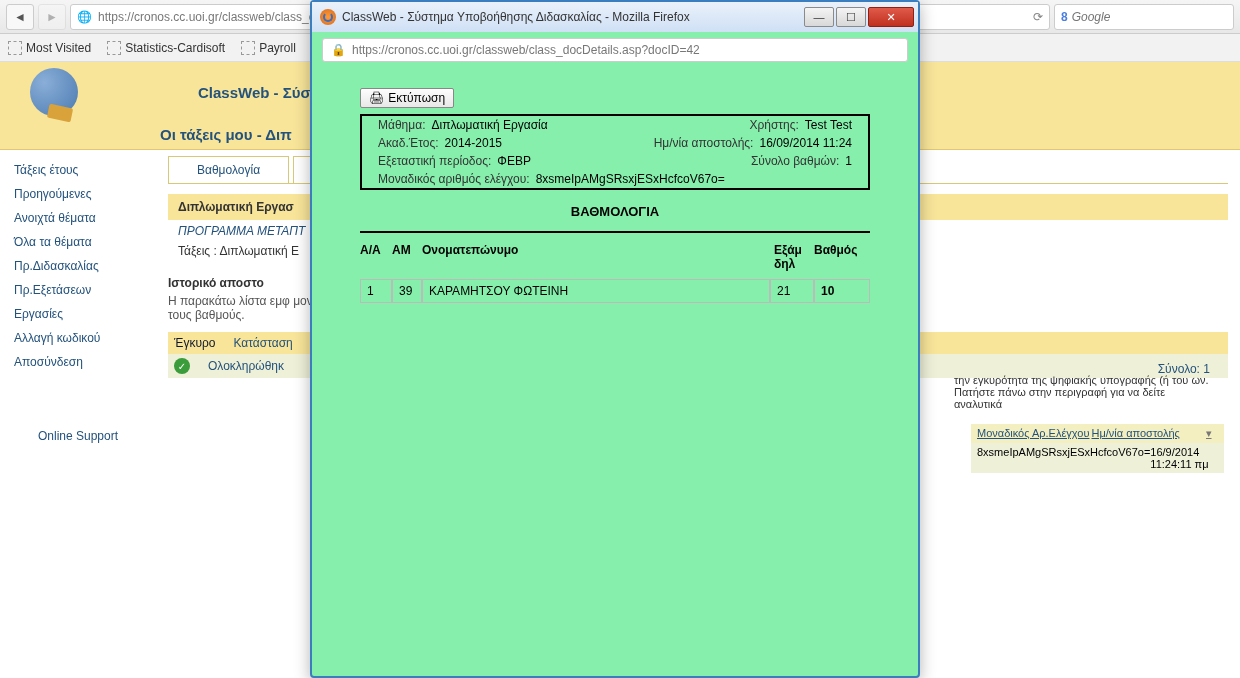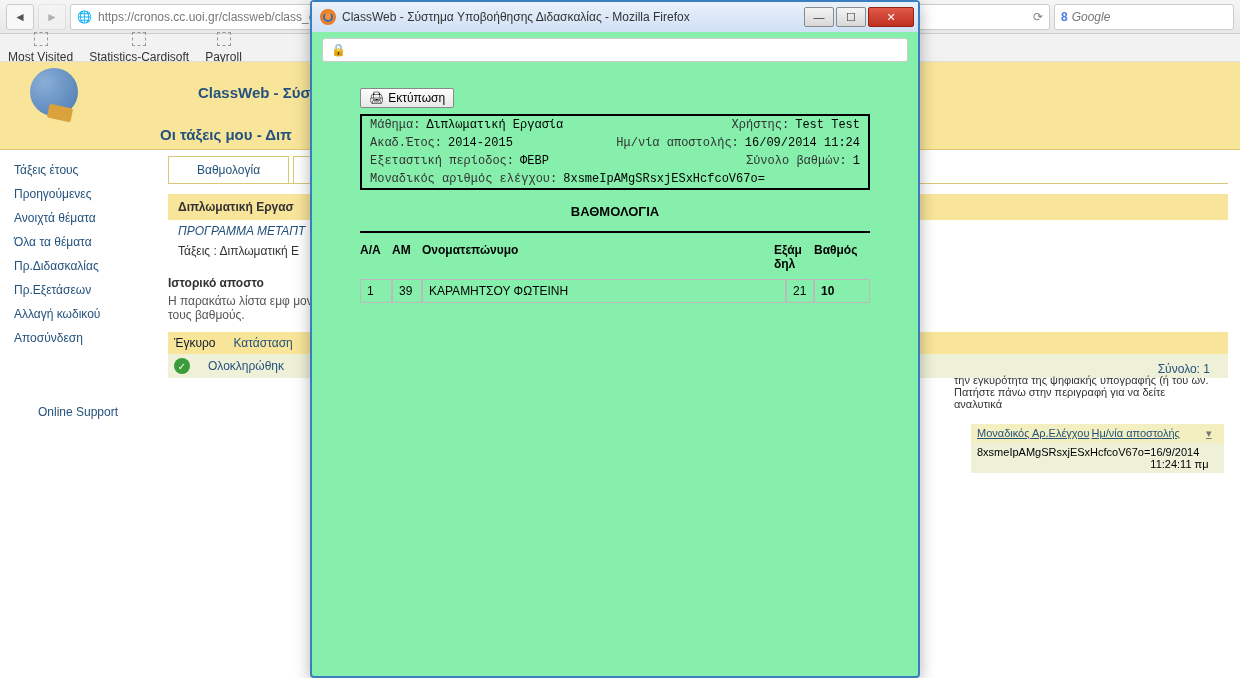--- a/index.html
+++ b/index.html
@@ -6,21 +6,21 @@
 body { font-family: Tahoma, Arial, sans-serif; font-size: 12px; background: #fff; width: 1240px; height: 678px; overflow: hidden; position: relative; }
 
 
 .browser-nav { height: 34px; background: linear-gradient(#f5f5f5,#e8e8e8); border-bottom: 1px solid #ccc; display: flex; align-items: center; padding: 0 6px; gap: 4px; }
 .nav-btn { width: 28px; height: 26px; border: 1px solid #ccc; border-radius: 3px; background: #f8f8f8; display: flex; align-items: center; justify-content: center; cursor: pointer; color: #555; }
 .url-bar { flex: 1; height: 26px; border: 1px solid #ccc; border-radius: 3px; background: #fff; display: flex; align-items: center; padding: 0 6px; gap: 6px; }
 .url-input { flex: 1; border: none; outline: none; font-size: 12px; color: #777; }
 .search-box { width: 180px; height: 26px; border: 1px solid #ccc; border-radius: 3px; background: #fff; display: flex; align-items: center; padding: 0 6px; gap: 4px; }
 .search-input { flex: 1; border: none; outline: none; font-size: 12px; color: #999; font-style: italic; }
 .bookmarks-bar { height: 28px; background: #f2f2f2; border-bottom: 1px solid #ddd; display: flex; align-items: center; padding: 0 8px; gap: 16px; font-size: 12px; color: #333; }
-.bookmark { display: flex; align-items: center; gap: 4px; cursor: pointer; flex-direction: column; }
+.bookmark { display: flex; align-items: center; gap: 4px; cursor: pointer; }
 .bookmark-icon { width: 14px; height: 14px; border: 1px dashed #999; }
 
 
 .page { position: relative; }
 .header-band { background: #f8e59a; height: 60px; display: flex; align-items: center; padding-left: 30px; }
 .logo { width: 48px; height: 48px; background: radial-gradient(circle at 30% 30%, #8aaed8, #4a7ab0); border-radius: 50%; position: relative; margin-right: 20px; }
 .logo::after { content: ""; position: absolute; bottom: -4px; left: 18px; width: 24px; height: 14px; background: #d9a23a; border-radius: 2px; transform: rotate(12deg); }
 .app-title { color: #23527c; font-size: 15px; font-weight: bold; margin-left: 100px; }
 .sub-band { background: #f8e59a; padding: 4px 0 6px 160px; color: #23527c; font-size: 15px; font-weight: bold; border-bottom: 1px solid #e0c870; }
 
@@ -63,31 +63,31 @@
 .popup-favicon::after { content:""; position: absolute; inset: 3px; border: 2px solid #3a6ec0; border-radius: 50%; border-top-color: transparent; }
 .popup-title { flex: 1; color: #333; font-size: 12px; }
 .win-controls { display: flex; gap: 2px; }
 .win-btn { width: 30px; height: 20px; border: 1px solid #8a8a8a; background: linear-gradient(#f4f4f4,#d8d8d8); cursor: pointer; display: flex; align-items: center; justify-content: center; font-size: 11px; color: #333; border-radius: 2px; }
 .win-btn.close { background: linear-gradient(#e05a4a,#c03020); color: #fff; width: 46px; border-color: #902010; }
 .popup-url-row { padding: 6px 10px; }
 .popup-url { border: 1px solid #ccc; border-radius: 3px; padding: 4px 8px; color: #777; background: #fff; display: flex; align-items: center; gap: 6px; font-size: 12px; }
 .popup-body { padding: 20px 48px; }
 .print-btn { border: 1px solid #888; background: linear-gradient(#fdfdfd,#e8e8e8); padding: 2px 8px; cursor: pointer; display: inline-flex; align-items: center; gap: 4px; border-radius: 2px; font-size: 12px; }
 .doc-box { border: 2px solid #000; margin-top: 6px; }
-.doc-row { display: flex; padding: 2px 8px; font-family: Liberation Mono, monospace; }
+.doc-row { display: flex; padding: 2px 16px; }
 .doc-left { flex: 1; display: flex; gap: 6px; }
 .doc-right { display: flex; gap: 6px; }
 .doc-label { color: #333; }
 .doc-title-row { text-align: center; font-weight: bold; padding: 14px 0 8px; font-size: 13px; }
 .doc-hr { border-top: 2px solid #000; margin: 4px 0 8px; }
 .grade-head { display: flex; font-weight: bold; padding: 2px 0; }
 .gh1 { width: 32px; } .gh2 { width: 30px; } .gh3 { flex: 1; } .gh4 { width: 40px; } .gh5 { width: 56px; }
 .grade-row { display: flex; align-items: stretch; margin-top: 6px; }
 .cell { border: 1px solid #bbb; padding: 4px 6px; }
-.c1 { width: 32px; } .c2 { width: 30px; } .c3 { flex: 1; } .c4 { width: 28px; } .c5 { width: 56px; font-weight: bold; }
+.c1 { width: 32px; } .c2 { width: 30px; } .c3 { flex: 1; } .c4 { width: 44px; } .c5 { width: 56px; font-weight: bold; }
 .lock { color: #7a7a7a; }
 </style>
 </head>
 <body>
 
 <div class="browser-nav">
   <div class="nav-btn">◄</div>
   <div class="nav-btn" style="opacity:.4">►</div>
   <div class="url-bar">
     <span class="lock">🌐</span>
@@ -122,20 +122,21 @@
   <div class="sub-band">Οι τάξεις μου - Διπ</div>
 
   <div class="main-area">
     <div class="sidebar">
       <a>Τάξεις έτους</a>
       <a>Προηγούμενες</a>
       <a>Ανοιχτά θέματα</a>
       <a>Όλα τα θέματα</a>
       <a>Πρ.Διδασκαλίας</a>
       <a>Πρ.Εξετάσεων</a>
+      <a>Εργασίες</a>
       <a>Αλλαγή κωδικού</a>
       <a>Αποσύνδεση</a>
       <a class="support-link">Online Support</a>
     </div>
 
     <div class="content">
       <div class="tabs">
         <div class="tab active">Βαθμολογία</div>
         <div class="tab">Στ</div>
       </div>
@@ -183,20 +184,21 @@
     <div class="popup-title">ClassWeb - Σύστημα Υποβοήθησης Διδασκαλίας - Mozilla Firefox</div>
     <div class="win-controls">
       <div class="win-btn">—</div>
       <div class="win-btn">☐</div>
       <div class="win-btn close">✕</div>
     </div>
   </div>
   <div class="popup-url-row">
     <div class="popup-url">
       <span class="lock">🔒</span>
+      <span>https://cronos.cc.uoi.gr/classweb/class_docDetails.asp?docID=42</span>
     </div>
   </div>
   <div class="popup-body">
     <button class="print-btn">
       <span>🖨</span>
       <span>Εκτύπωση</span>
     </button>
     <div class="doc-box">
       <div class="doc-row">
         <div class="doc-left">

